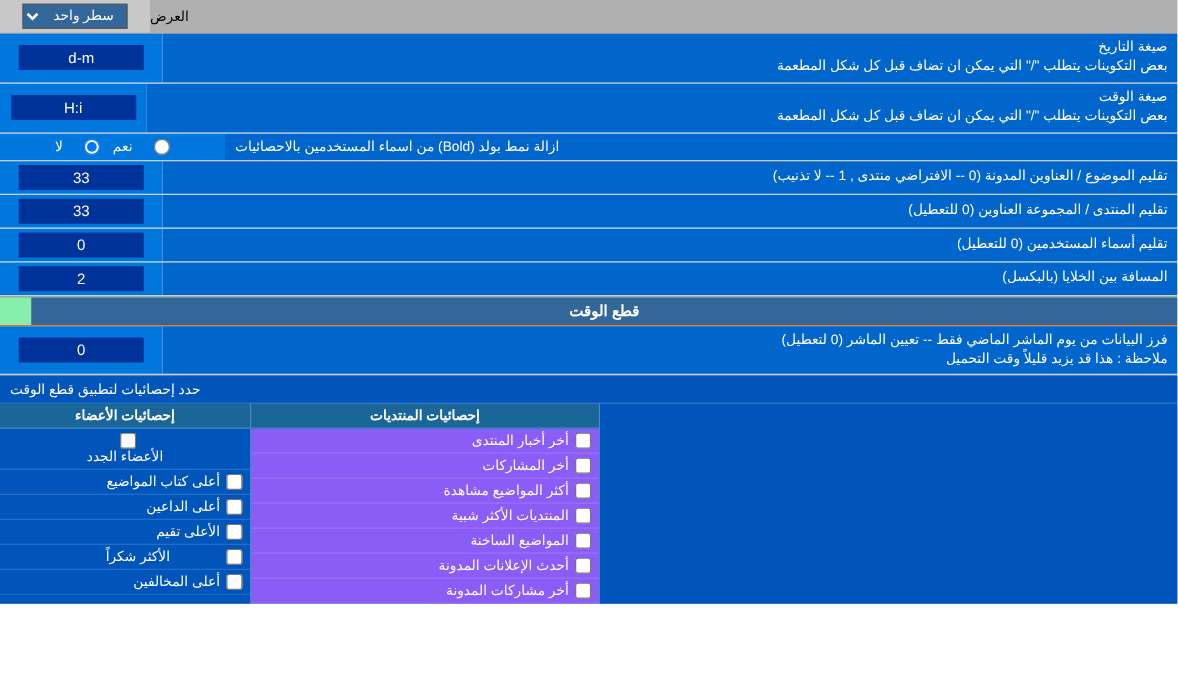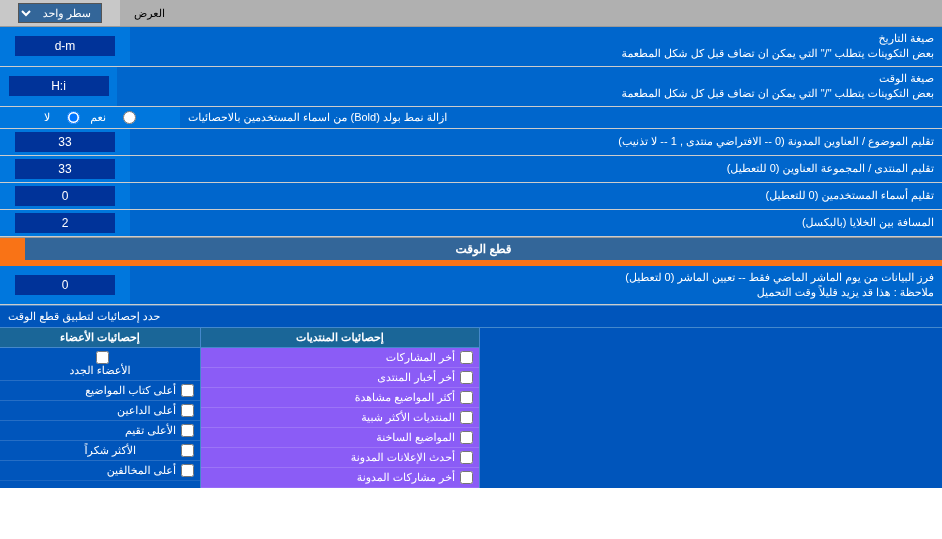--- a/index.html
+++ b/index.html
@@ -58,21 +58,21 @@
       display: flex;
       width: 100%;
       background: #ccc;
       border-bottom: 1px solid #999;
     }
 
     .header-label {
       flex: 1;
       background: #b0b0b0;
       color: #000;
-      padding: 3px 14px;
+      padding: 3px 0;
       text-align: right;
       font-size: 11px;
       display: flex;
       align-items: center;
       justify-content: flex-end;
     }
 
     .header-select-cell {
       width: 120px;
       background: #c8c8c8;
@@ -88,22 +88,22 @@
       border: 1px solid #555;
       font-size: 11px;
       padding: 2px 6px;
       direction: rtl;
     }
 
     
     .section-header {
       display: flex;
       width: 100%;
-      background: #f97316;
-      border-bottom: 6px solid #f97316;
+      background: #86efac;
+      border-bottom: 1px solid #f97316;
       border-top: 1px solid #999;
       padding-left: 25px;
     }
 
     .section-header-label {
       flex: 1;
       background: #336699;
       color: #fff;
       padding: 4px 8px;
       text-align: center;
@@ -285,25 +285,25 @@
 
       <div style="flex:1; background:#0055bb; padding:4px;">
       </div>
 
       <div style="width:280px; background:#8b5cf6; border-right:1px solid #4488cc; border-left:1px solid #4488cc;">
         <div style="background:#1a6698; color:#fff; text-align:center; padding:3px 4px; font-size:11px; font-weight:bold; border-bottom:1px solid #4488cc;">
           <span>إحصائيات المنتديات</span>
         </div>
         <div class="stats-item" style="display:flex;align-items:center;color:#fff;font-size:11px;padding:3px 6px;border-bottom:1px solid rgba(255,255,255,0.15);">
           <input type="checkbox" class="stats-checkbox" style="margin-left: 5px;">
+          <span>أخر أخبار المنتدى</span>
+        </div>
+        <div class="stats-item" style="display:flex;align-items:center;color:#fff;font-size:11px;padding:3px 6px;border-bottom:1px solid rgba(255,255,255,0.15);">
+          <input type="checkbox" class="stats-checkbox" style="margin-left: 5px;">
           <span>أخر المشاركات</span>
-        </div>
-        <div class="stats-item" style="display:flex;align-items:center;color:#fff;font-size:11px;padding:3px 6px;border-bottom:1px solid rgba(255,255,255,0.15);">
-          <input type="checkbox" class="stats-checkbox" style="margin-left: 5px;">
-          <span>أخر أخبار المنتدى</span>
         </div>
         <div class="stats-item" style="display:flex;align-items:center;color:#fff;font-size:11px;padding:3px 6px;border-bottom:1px solid rgba(255,255,255,0.15);">
           <input type="checkbox" class="stats-checkbox" style="margin-left: 5px;">
           <span>أكثر المواضيع مشاهدة</span>
         </div>
         <div class="stats-item" style="display:flex;align-items:center;color:#fff;font-size:11px;padding:3px 6px;border-bottom:1px solid rgba(255,255,255,0.15);">
           <input type="checkbox" class="stats-checkbox" style="margin-left: 5px;">
           <span>المنتديات الأكثر شبية</span>
         </div>
         <div class="stats-item" style="display:flex;align-items:center;color:#fff;font-size:11px;padding:3px 6px;border-bottom:1px solid rgba(255,255,255,0.15);">

